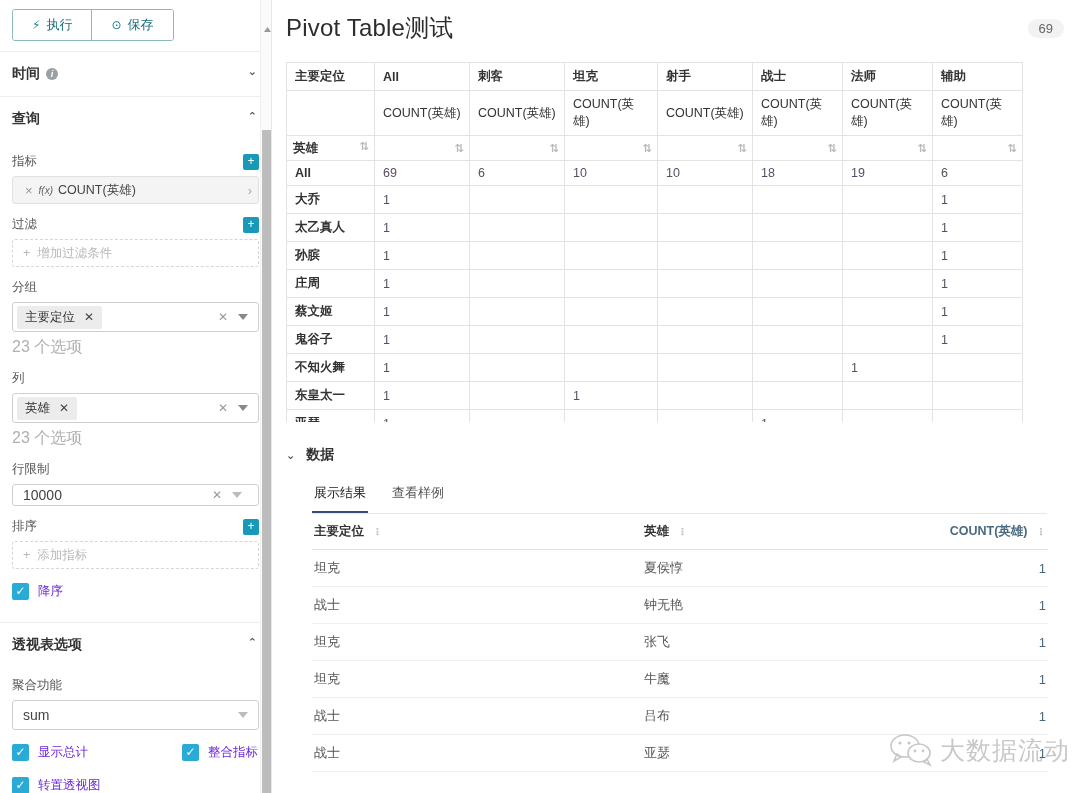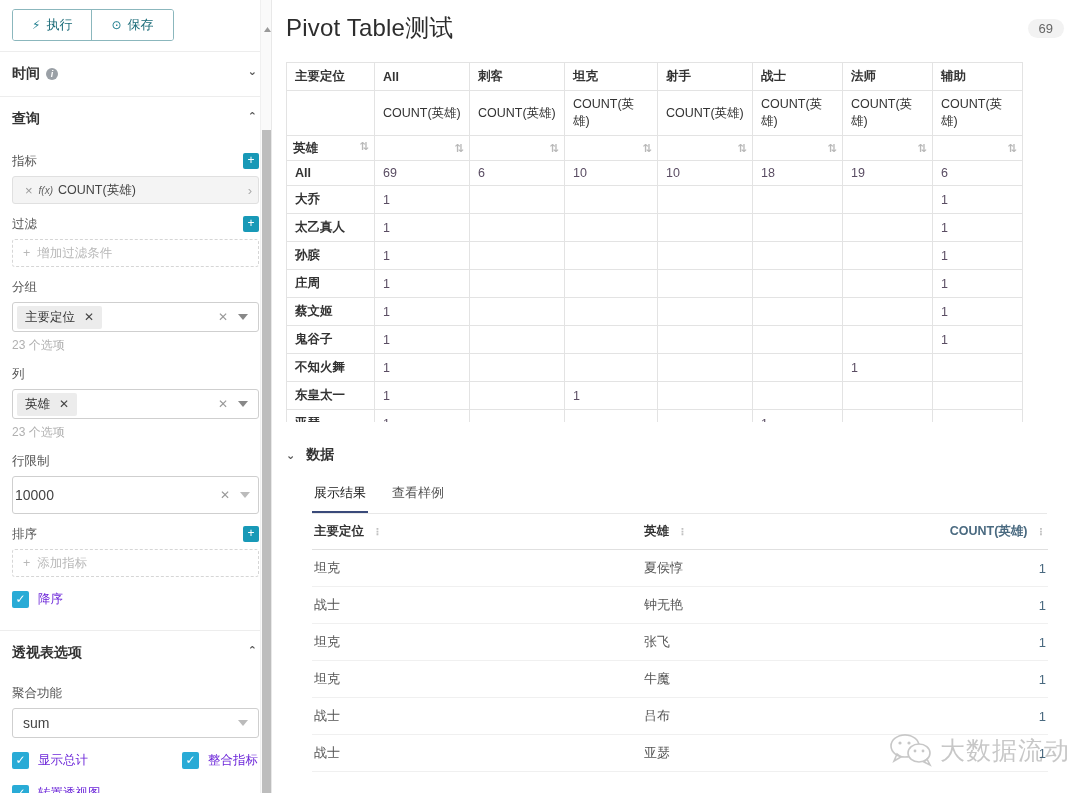--- a/index.html
+++ b/index.html
@@ -34,21 +34,21 @@
   }
   .sect-head .cap { display:flex; align-items:center; gap:6px; }
   .chev { color:#555; font-size:11px; }
   .info-dot {
     display:inline-block; width:12px; height:12px; border-radius:50%;
     background:#9aa0a6; color:#fff; font-size:9px; line-height:12px;
     text-align:center; font-weight:bold; font-style:italic;
   }
 
   .field { padding:0 12px; margin-top:12px; }
-  .field-lbl-row { display:flex; justify-content:space-between; margin-bottom:6px; }
+  .field-lbl-row { display:flex; align-items:center; justify-content:space-between; margin-bottom:6px; }
   .field-lbl { font-size:12.5px; color:#555; }
   .plus-btn {
     width:16px; height:16px; background:#1899b7; color:#fff;
     font-size:12px; line-height:15px; text-align:center; cursor:pointer;
     border-radius:2px;
   }
   .chip-box {
     display:flex; align-items:center; background:#f4f4f4; border:1px solid #e0e0e0;
     border-radius:3px; height:28px; padding:0 6px; font-size:12.5px; color:#444;
   }
@@ -67,24 +67,24 @@
   }
   .tag {
     display:inline-flex; align-items:center; gap:9px;
     background:#ececec; color:#333; font-size:12.5px;
     padding:3px 8px; border-radius:2px;
   }
   .tag b { font-weight:bold; font-size:12px; color:#444; cursor:pointer; }
   .sel-ctrls { margin-left:auto; display:flex; align-items:center; gap:10px; padding-right:6px; }
   .sel-x { color:#999; font-size:12px; cursor:pointer; }
   .caret { width:0;height:0;border-left:5px solid transparent;border-right:5px solid transparent;border-top:6px solid #888; cursor:pointer;}
-  .hint { font-size:12px; color:#b0b0b0; margin-top:5px; }
+  .hint { font-size:16px; color:#b0b0b0; margin-top:5px; }
   .text-input {
-    border:1px solid #cfcfcf; border-radius:3px; height:38px;
-    display:flex; align-items:center; padding:0 2px; font-size:14px; color:#444; background:#fff;
+    border:1px solid #cfcfcf; border-radius:3px; height:22px;
+    display:flex; align-items:center; padding:0 10px; font-size:14px; color:#444; background:#fff;
   }
   .cbrow { display:flex; align-items:center; padding:0 12px; margin-top:14px; gap:9px; }
   .cbrow.two > div { display:flex; align-items:center; gap:9px; }
   .cbrow.two > div:nth-child(2){ margin-left:85px; }
   .cb {
     width:17px; height:17px; background:#29abd6; border-radius:2px;
     color:#fff; font-size:12px; line-height:17px; text-align:center; cursor:pointer;
   }
   .cb-lbl { font-size:12.5px; color:#6d28d9; }
   .sel-box-sm { border:1px solid #cfcfcf;border-radius:3px;height:30px;display:flex;align-items:center;padding:0 10px;font-size:14px;color:#444;justify-content:space-between;}

